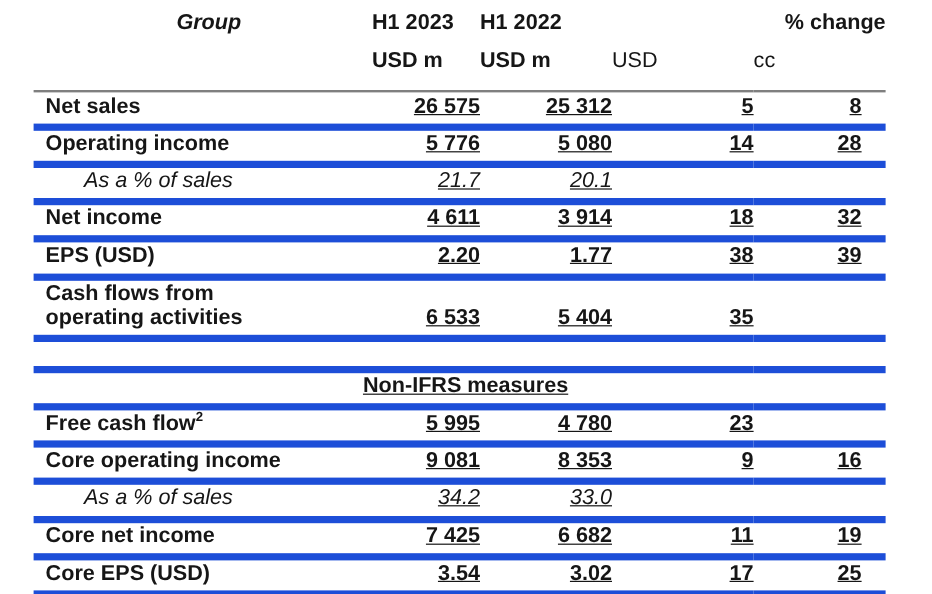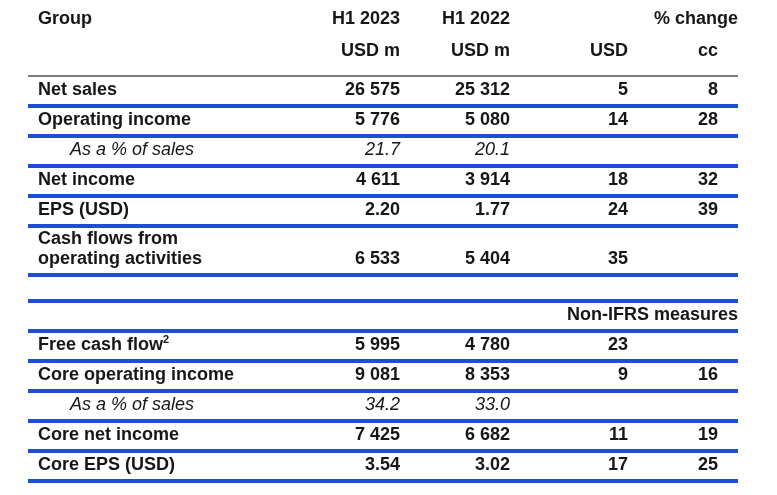--- a/index.html
+++ b/index.html
@@ -45,66 +45,69 @@
   thead tr.hdr2 th {
     vertical-align: bottom;
     padding-bottom: 15px;
     height: 22px;
   }
   thead tr.hdr2 th,
   thead th.group-cell {
     border-bottom: 2px solid #7f7f7f;
   }
   th.group-cell {
-    text-align: left;
+    text-align: center;
     padding-left: 10px;
     vertical-align: top;
     padding-top: 8px;
     font-weight: bold;
-  }
-  th.num { text-align: right; }
+    font-style: italic;
+  }
+  th.num { text-align: left; }
   th.bold { font-weight: bold; }
-  th.reg  { font-weight: bold; }
+  th.reg  { font-weight: normal; }
   th.pct-span {
     text-align: right;
     font-weight: normal;
   }
   th.cc-col, td.cc-cell { padding-right: 20px; }
 
   
   tbody td {
-    border-bottom: 4px solid #1d4ed8;
+    border-bottom: 6px solid #1d4ed8;
     vertical-align: bottom;
     padding-bottom: 5px;
   }
   tbody tr { height: 30px; }
   td.c-label {
     text-align: left;
     padding-left: 10px;
     font-weight: bold;
   }
   td.num {
     text-align: right;
     font-weight: bold;
+    text-decoration: underline;
   }
   tr.row-ratio td {
     font-style: italic;
     font-weight: normal;
   }
   tr.row-ratio td.c-label {
     padding-left: 42px;
     font-weight: normal;
   }
   tr.row-multiline { height: 47px; margin-top: 36px; }
   tr.row-spacer { height: 26px; }
   tr.row-spacer td { padding-bottom: 0; }
   tr.row-section td {
     font-weight: bold;
-    text-align: right;
+    text-align: center;
     padding-left: 10px;
+    text-decoration: underline;
   }
   sup.fnote {
     font-size: 11px;
     font-weight: bold;
     vertical-align: super;
     line-height: 0;
   }
 </style>
 </head>
 <body>
@@ -158,21 +161,21 @@
           <td class="c-label">Net income</td>
           <td class="num">4 611</td>
           <td class="num">3 914</td>
           <td class="num">18</td>
           <td class="num cc-cell">32</td>
         </tr>
         <tr class="row-data">
           <td class="c-label">EPS (USD)</td>
           <td class="num">2.20</td>
           <td class="num">1.77</td>
-          <td class="num">24</td>
+          <td class="num">38</td>
           <td class="num cc-cell">39</td>
         </tr>
         <tr class="row-multiline">
           <td class="c-label">
             <div class="label-line">Cash flows from</div>
             <div class="label-line">operating activities</div>
           </td>
           <td class="num">6 533</td>
           <td class="num">5 404</td>
           <td class="num">35</td>

